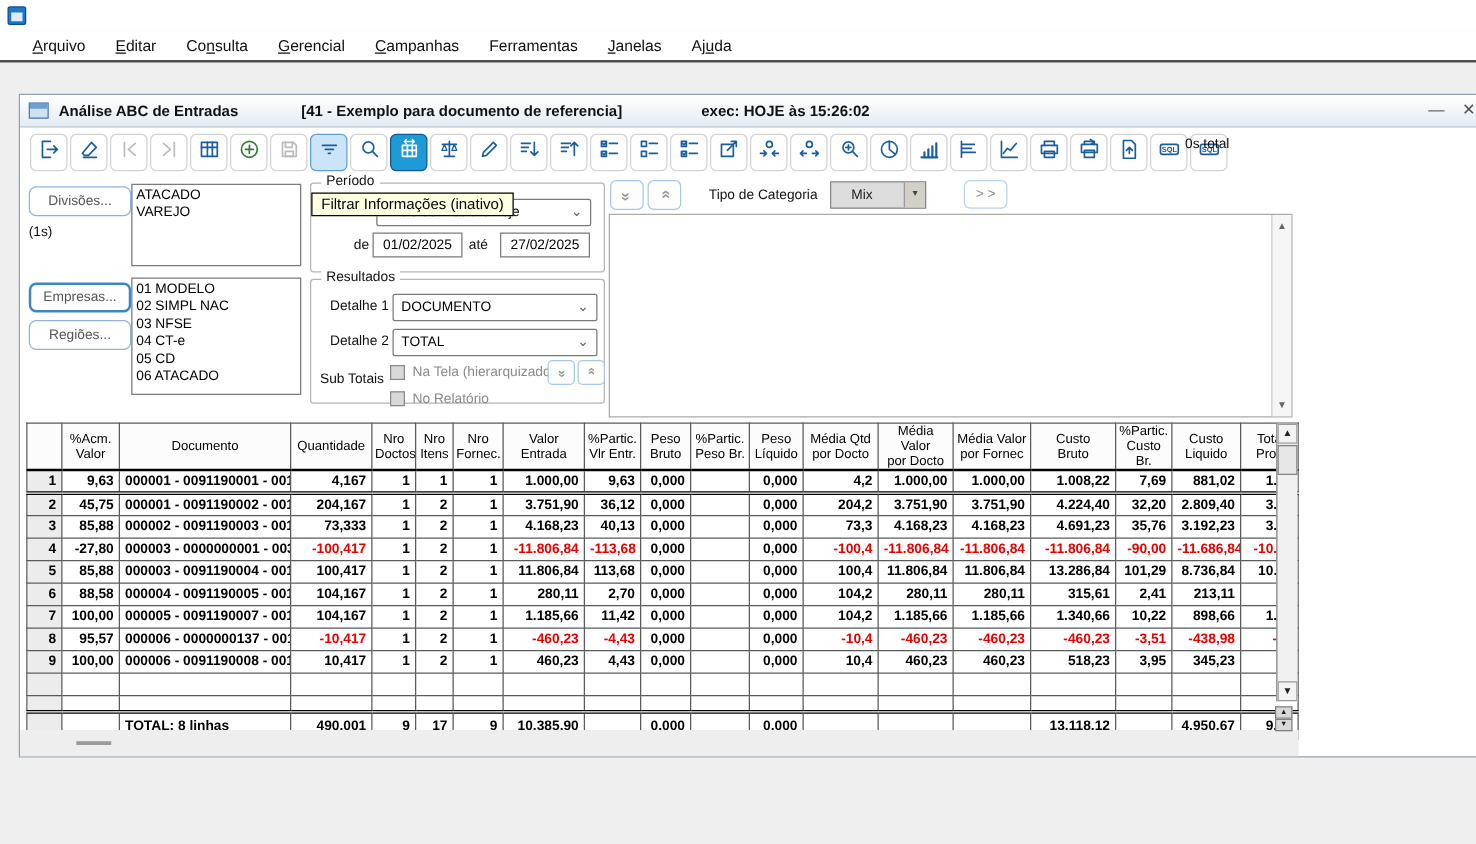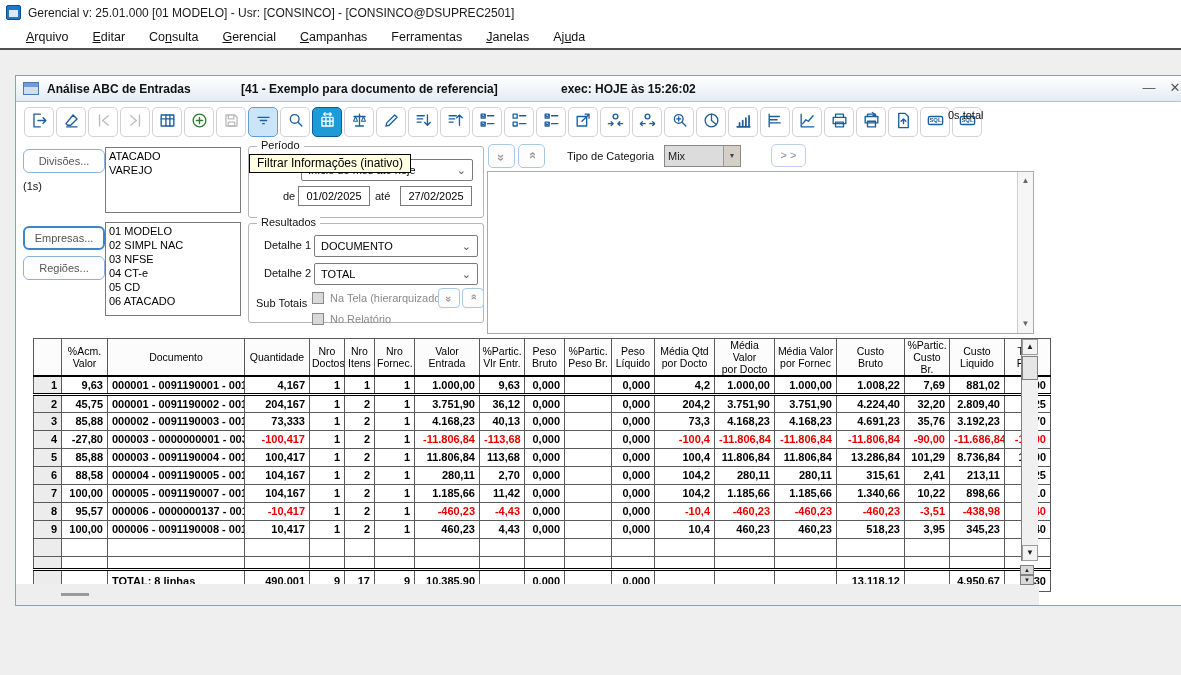--- a/index.html
+++ b/index.html
@@ -71,21 +71,21 @@
 
   #tooltip { position:absolute; left:233px; top:78px; background:#ffffe1; border:1px solid #000;
     font-size:12px; color:#000; padding:1px 7px 2px 7px; z-index:30; white-space:nowrap; }
 
   .chev-btn { position:absolute; width:27px; height:24px; border:1px solid #a8c8e8; border-radius:5px;
     background:#fdfdfd; color:#9a9a9a; display:flex; align-items:center; justify-content:center; }
   .chev-btn span { font-size:13px; font-weight:bold; letter-spacing:-2px; }
   .rot90 { transform:rotate(90deg); } .rot270 { transform:rotate(-90deg); }
 
   #combo-mix { position:absolute; background:#dcdcdc; border:1px solid #888;
-    font-size:11px; color:#222; line-height:20px; padding-left:3px; }
+    font-size:11px; color:#222; line-height:20px; padding-left:16px; }
   #combo-mix .btn3d { position:absolute; right:0; top:0; width:17px; height:100%;
     background:#d4d0c8; border-left:1px solid #999; color:#444; font-size:7px;
     display:flex; align-items:center; justify-content:center; }
   #btn-expand { position:absolute; width:35px; height:23px; border:1px solid #bcd2e8; border-radius:5px;
     background:#fff; color:#8a8a8a; font-size:11px; text-align:center; line-height:21px; }
 
   
   #report-area { position:absolute; left:471px; top:95px; width:547px; height:163px;
     background:#fff; border:1px solid #aaa; }
   .vsb { position:absolute; top:0; right:0; width:16px; height:100%; background:#f6f6f6;
@@ -94,21 +94,21 @@
     text-align:center; line-height:14px; }
 
   
   .chkbox { position:absolute; width:12px; height:12px; background:#d9d9d9; border:1px solid #8a8a8a; }
   .chklabel { position:absolute; font-size:11px; color:#8a8a8a; white-space:nowrap; }
   .mini-chev { position:absolute; width:22px; height:20px; border:1px solid #a8c8e8; border-radius:4px;
     background:#fdfdfd; color:#9a9a9a; display:flex; align-items:center; justify-content:center; }
   .mini-chev span { font-size:11px; font-weight:bold; letter-spacing:-2px; }
 
   
-  #grid-wrap { position:absolute; left:5px; top:262px; width:1017px;margin-left:12px; }
+  #grid-wrap { position:absolute; left:5px; top:262px; width:1017px; }
   table#grid { border-collapse:collapse; table-layout:fixed; width:1017px;
     border:1px solid #000; background:#fff; }
   #grid th { font-size:10.5px; font-weight:normal; color:#000; text-align:center;
     white-space:pre-line; line-height:12px; border:1px solid #5a5a5a; border-bottom:2px solid #000;
     background:#fcfcfc; height:27px; overflow:hidden; padding:0 2px; }
   #grid td { font-size:11px; font-weight:bold; color:#000; border:1px solid #5a5a5a;
     height:18px; padding:0 4px; white-space:nowrap; overflow:hidden; }
   #grid td.rn { background:#ececec; text-align:right; }
   #grid td.ar { text-align:right; } #grid td.al { text-align:left; }
   #grid td.neg { color:#e60000; }
@@ -126,21 +126,20 @@
   #total-spin div { height:10px; background:#d9d9d9; border:1px solid #808080;
     font-size:6px; color:#222; text-align:center; line-height:9px; }
   #win-bottom { position:absolute; left:0px; top:508px; width:1023px; height:21px; background:#eeeeee; }
   #splitter-dash { position:absolute; left:45px; top:517px; width:28px; height:3px; background:#9a9a9a; }
 </style>
 </head>
 <body>
 
 <div id="app-titlebar">
   <div id="app-icon"></div>
-  <div id="app-title">Gerencial  v: 25.01.000   [01 MODELO] - Usr: [CONSINCO] - [CONSINCO@DSUPREC2501]</div>
 </div>
 <div id="menubar">
     <span class="menu-item"><u>A</u>rquivo</span>
     <span class="menu-item"><u>E</u>ditar</span>
     <span class="menu-item">Co<u>n</u>sulta</span>
     <span class="menu-item"><u>G</u>erencial</span>
     <span class="menu-item"><u>C</u>ampanhas</span>
     <span class="menu-item">Ferramentas<u></u></span>
     <span class="menu-item"><u>J</u>anelas</span>
     <span class="menu-item">Aj<u>u</u>da</span>

